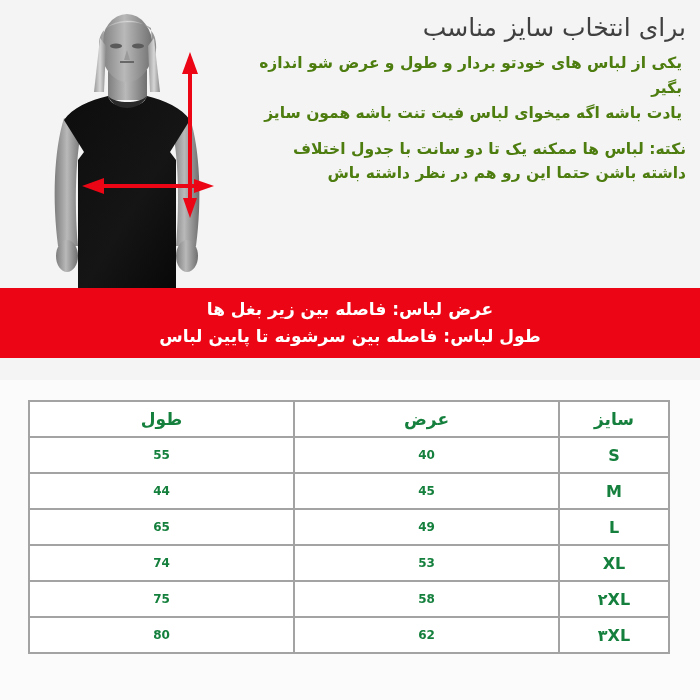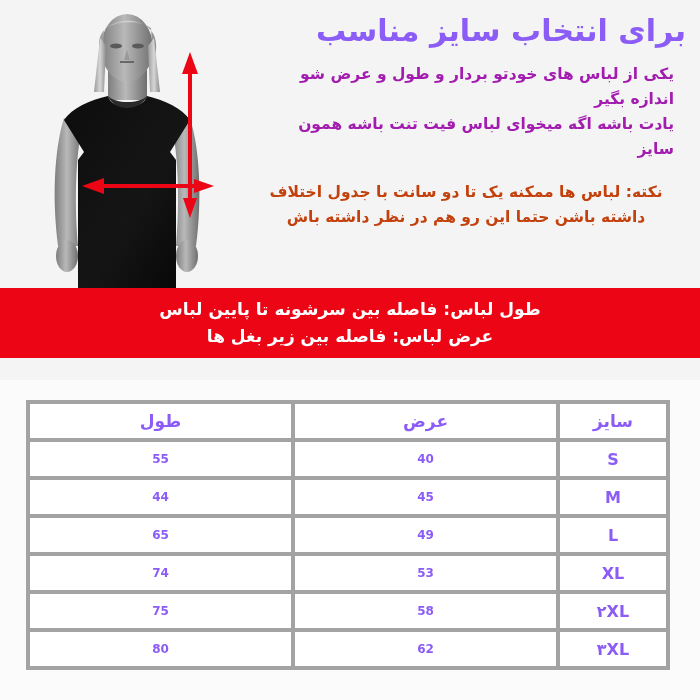--- a/index.html
+++ b/index.html
@@ -45,43 +45,42 @@
   .text-block {
     position: absolute;
     right: 14px;
     top: 8px;
     width: 440px;
     text-align: right;
     direction: rtl;
   }
 
   .headline {
-    font-size: 30px;
-    font-weight: bold;
-    color: #8b5cf6;
+    font-size: 25px;
+    font-weight: normal;
+    color: #404040;
     line-height: 1.25;
     margin: 4px 0 8px 0;
     letter-spacing: 0px;
   }
 
   .para {
     font-size: 15.5px;
     font-weight: bold;
-    color: #a21caf;
+    color: #4d7c0f;
     line-height: 1.62;
-    margin: 12px;
+    margin: 4px;
   }
 
   .note {
     font-size: 15.5px;
     font-weight: bold;
-    color: #c2410c;
+    color: #4d7c0f;
     line-height: 1.6;
-    margin-top: 18px;
-    text-align: center;
+    margin-top: 10px;
   }
 
   
   .red-bar {
     position: absolute;
     right: 0;
     top: 288px;
     width: 700px;
     height: 70px;
     background: #ec0615;
@@ -109,24 +108,24 @@
 
   table.size-table {
     border-collapse: collapse;
     width: 640px;
     table-layout: fixed;
     background: #ffffff;
   }
 
   table.size-table th,
   table.size-table td {
-    border: 4px solid #a3a3a3;
+    border: 2px solid #a3a3a3;
     text-align: center;
     font-weight: bold;
-    color: #8b5cf6;
+    color: #15803d;
     height: 34px;
     padding: 0;
   }
 
   table.size-table th {
     font-size: 17px;
   }
   col.c-size { width: 110px; }
   col.c-w { width: 265px; }
   col.c-l { width: 265px; }
@@ -215,22 +214,22 @@
         <div>یکی از لباس های خودتو بردار و طول و عرض شو اندازه بگیر</div>
         <div>یادت باشه اگه میخوای لباس فیت تنت باشه همون سایز</div>
       </div>
       <div class="note">
         <div>نکته: لباس ها ممکنه یک تا دو سانت با جدول اختلاف</div>
         <div>داشته باشن حتما این رو هم در نظر داشته باش</div>
       </div>
     </div>
 
     <div class="red-bar">
+      <div class="line">عرض لباس: فاصله بین زیر بغل ها</div>
       <div class="line">طول لباس: فاصله بین سرشونه تا پایین لباس</div>
-      <div class="line">عرض لباس: فاصله بین زیر بغل ها</div>
     </div>
 
   </div>
 
   <div class="table-wrap">
     <table class="size-table">
       <colgroup>
         <col class="c-size">
         <col class="c-w">
         <col class="c-l">

